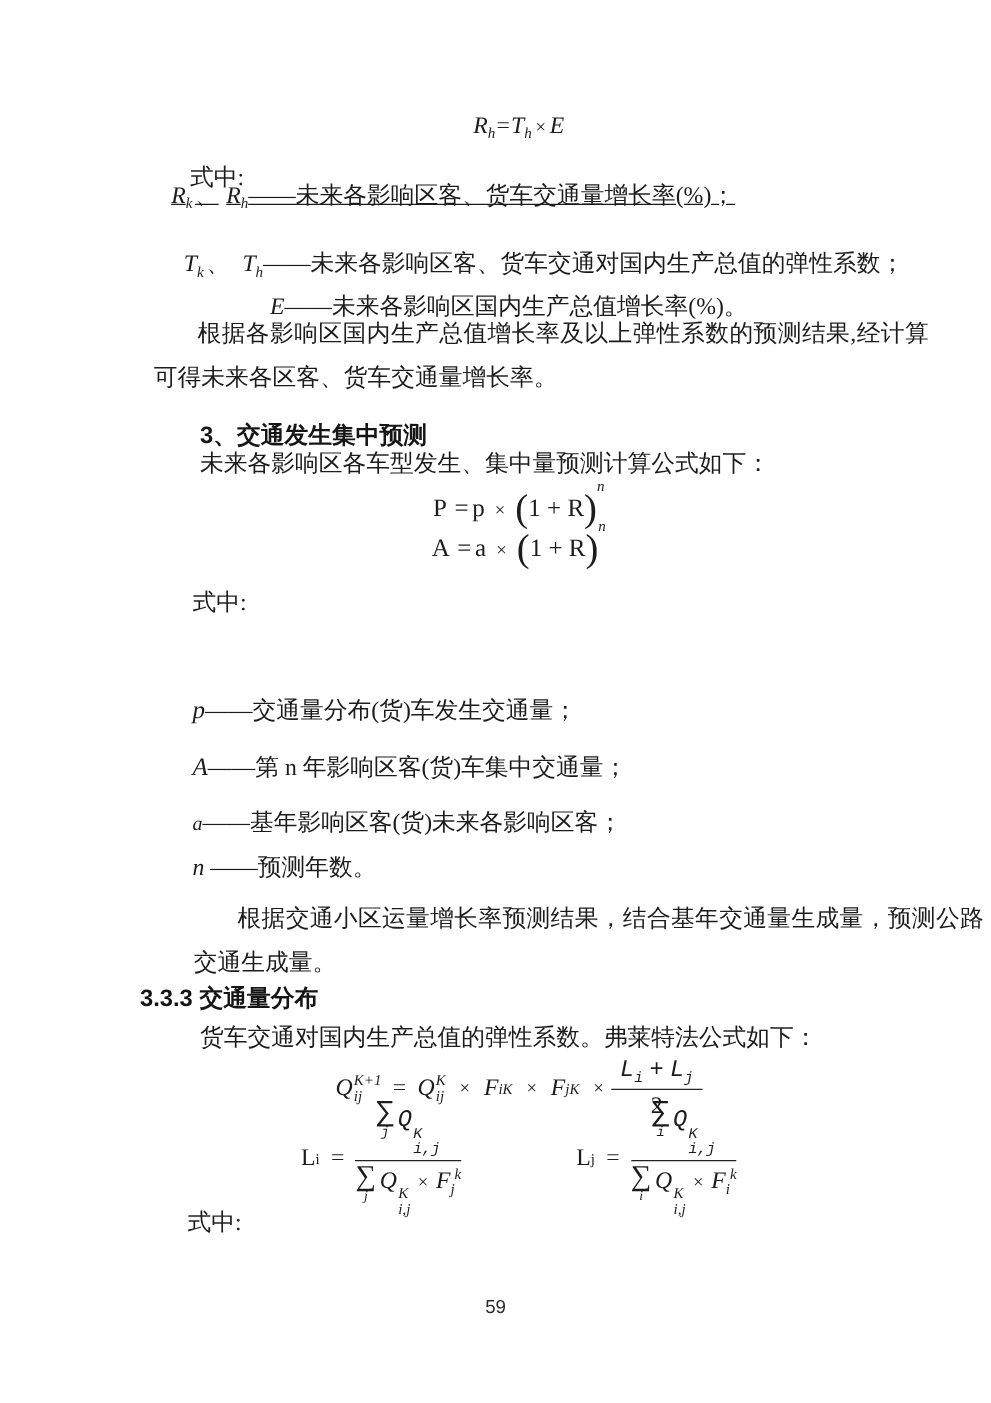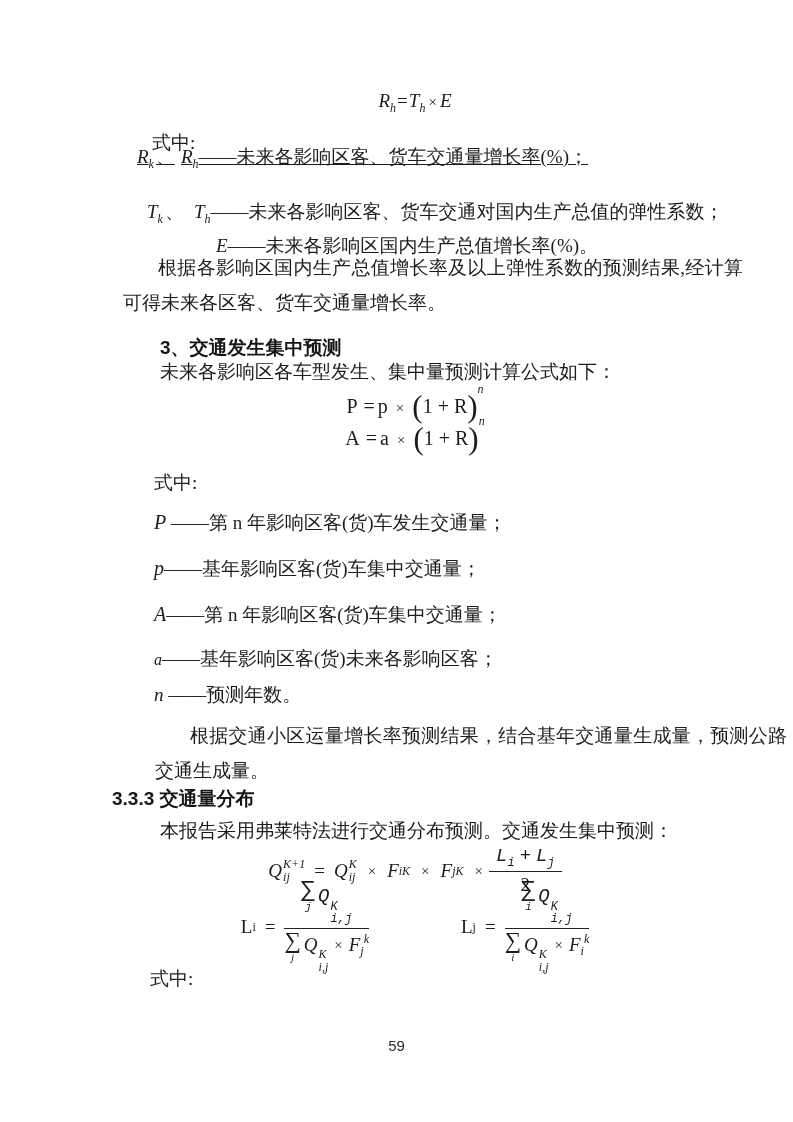--- a/index.html
+++ b/index.html
@@ -78,41 +78,38 @@
   <div class="line f-center" style="top:394px;font-size:20px;">
     <span class="rm">P</span><span class="rm eq">=</span><span class="rm">p</span><span class="rm" style="margin:0 8px;font-size:15px;">×</span><span class="bp">(</span><span class="rm">1 + R</span><span class="bp">)</span><sup class="supn">n</sup>
   </div>
 
   <div class="line f-center" style="top:426px;font-size:20px;">
     <span class="rm">A</span><span class="rm eq">=</span><span class="rm">a</span><span class="rm" style="margin:0 8px;font-size:15px;">×</span><span class="bp">(</span><span class="rm">1 + R</span><span class="bp">)</span><sup class="supn">n</sup>
   </div>
 
   <div class="line" style="top:472px;left:154px;">式中:</div>
 
-  <div class="line" style="top:510px;left:154px;">
-    <span class="it" style="font-size:20px;">P</span><span> ——第 n 年影响区客(货)车发生交通量；</span>
-  </div>
   <div class="line" style="top:556px;left:154px;">
-    <span class="it" style="font-size:20px;">p</span><span>——基年影响区客(货)车集中交通量；</span>
+    <span class="it" style="font-size:20px;">p</span><span>——交通量分布(货)车发生交通量；</span>
   </div>
   <div class="line" style="top:602px;left:154px;">
     <span class="it" style="font-size:20px;">A</span><span>——第 n 年影响区客(货)车集中交通量；</span>
   </div>
   <div class="line" style="top:648px;left:154px;">
     <span class="it" style="font-size:16px;">a</span><span>——基年影响区客(货)未来各影响区客；</span>
   </div>
   <div class="line" style="top:684px;left:154px;">
     <span class="it">n</span><span> ——预测年数。</span>
   </div>
 
   <div class="para" style="top:718px;left:123px;width:632px;margin-left:32px;">根据交通小区运量增长率预测结果，结合基年交通量生成量，预测公路交通生成量。</div>
 
   <div class="heading" style="top:786px;left:112px;">3.3.3 交通量分布</div>
 
-  <div class="line" style="top:820px;left:160px;">本报告采用弗莱特法进行交通分布预测。交通发生集中预测：</div>
+  <div class="line" style="top:820px;left:160px;">货车交通对国内生产总值的弹性系数。弗莱特法公式如下：</div>
 
   <div class="line f-center" style="top:846px;height:50px;display:flex;align-items:center;justify-content:center;">
     <span class="it">Q</span>
       <span class="ss">
         <span>K+1</span>
         <span>ij</span>
       </span>
     <span class="rm eq2">=</span>
     <span class="it">Q</span>
       <span class="ss">

